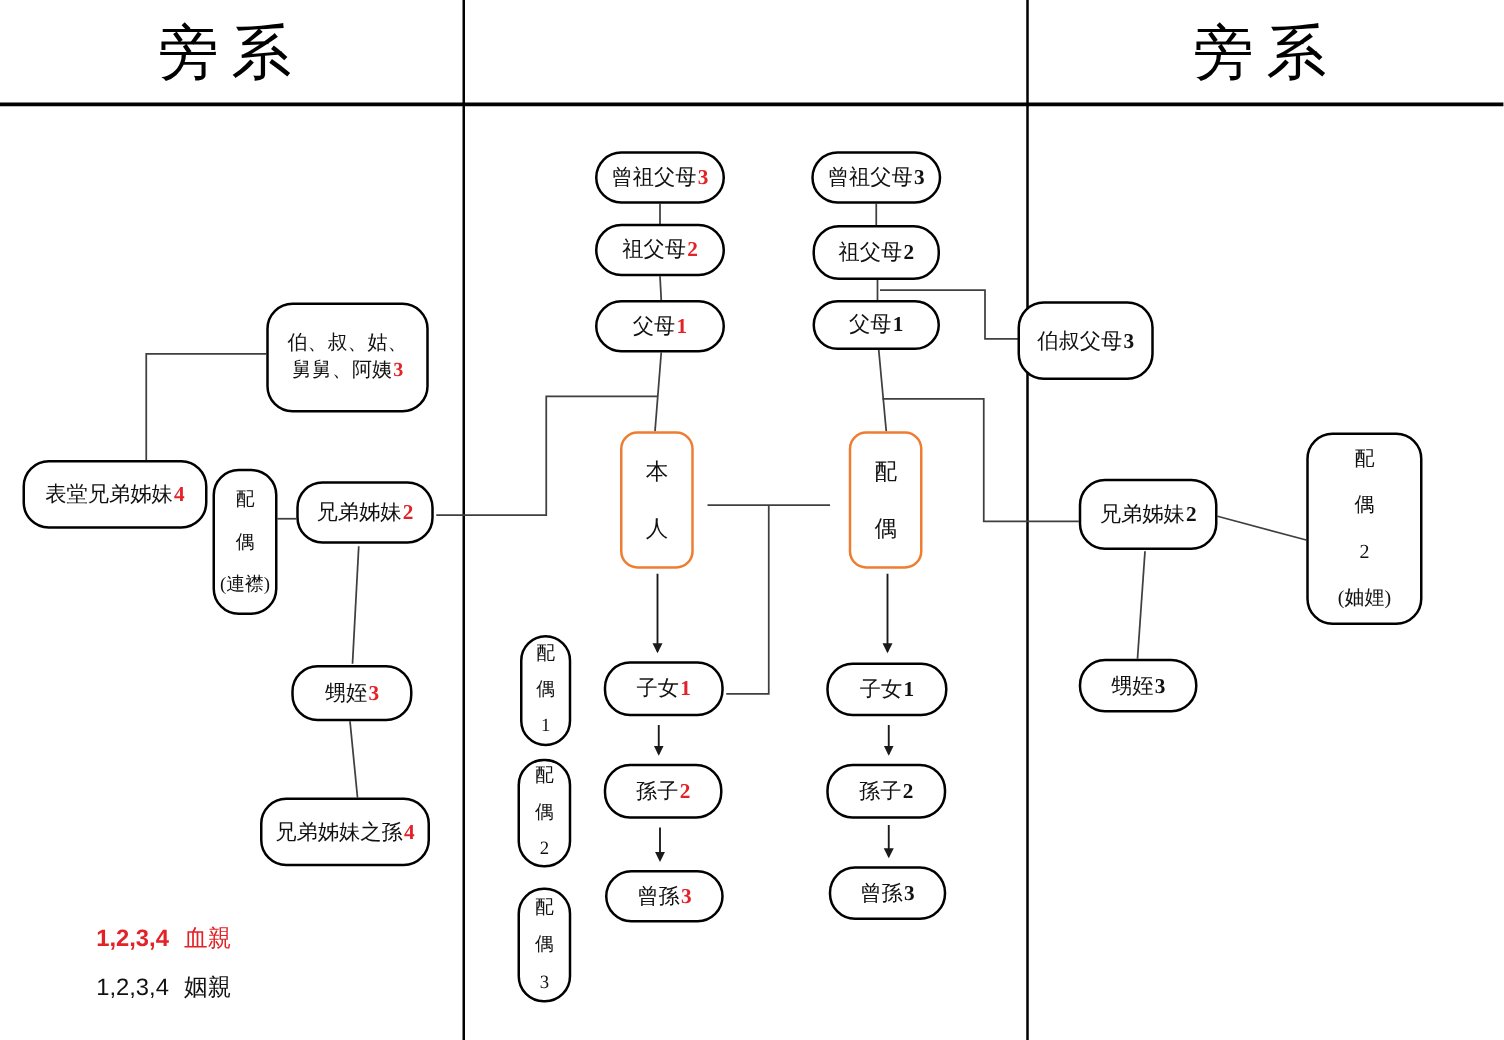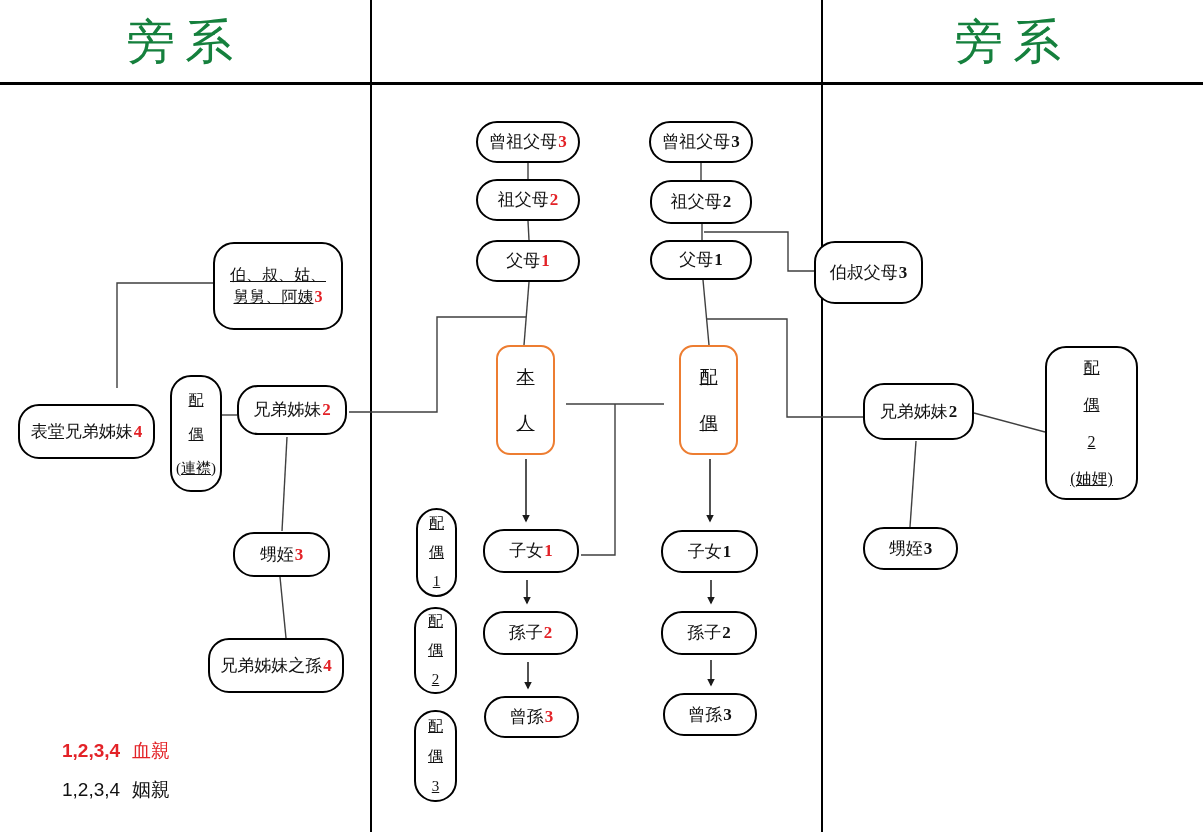--- a/index.html
+++ b/index.html
@@ -4,33 +4,33 @@
 <style>
   html,body{margin:0;padding:0;background:#fff;}
   #stage{
     position:relative;width:1203px;height:832px;background:#ffffff;overflow:hidden;
     font-family:"Liberation Serif","DejaVu Serif",serif;color:#111;
   }
   .divider-v{position:absolute;top:0;width:2px;height:832px;background:#000;}
   .divider-h{position:absolute;left:0;top:82px;width:1203px;height:3px;background:#000;}
   .col-header{
     position:absolute;top:6px;height:72px;display:flex;align-items:center;justify-content:center;
-    font-size:48px;letter-spacing:10px;color:#15803d;
+    font-size:48px;letter-spacing:10px;color:#000000;
   }
   svg.wires{position:absolute;left:0;top:0;width:1203px;height:832px;}
   .node{
     position:absolute;box-sizing:border-box;background:#fff;border:2.3px solid #000;
     border-radius:21px;display:flex;align-items:center;justify-content:center;
     font-size:17px;line-height:1.25;text-align:center;
   }
   .node.orange{border:2.5px solid #ED7D31;border-radius:14px;}
-  .vtext{white-space:pre-line;text-align:center;display:block;text-decoration:underline;}
+  .vtext{white-space:pre-line;text-align:center;display:block;}
   .num{font-weight:bold;margin-left:1px;}
   .red{color:#E32227;}
-  #legend{position:absolute;left:62px;top:738px;font-family:"Liberation Sans","DejaVu Sans",sans-serif;font-size:19px;}
+  #legend{position:absolute;left:77px;top:738px;font-family:"Liberation Sans","DejaVu Sans",sans-serif;font-size:19px;}
   #legend .row{margin-bottom:13px;display:flex;gap:12px;align-items:baseline;}
   #legend .nums{font-weight:bold;}
   #legend .row.marriage .nums{font-weight:normal;}
 </style>
 </head>
 <body>
 
 <div id="stage">
 
   <div class="divider-v" style="left:370px"></div>
@@ -153,21 +153,21 @@
   </div>
   <div class="node" style="left:663px;top:693px;width:94px;height:43px">
     <span>曾孫</span>
       <span class="num">3</span>
   </div>
 
   <div class="node" style="left:213px;top:242px;width:130px;height:88px;font-size:16px;line-height:22px">
     <span><span class="vtext" style="display:inline">伯、叔、姑、
 舅舅、阿姨</span><span class="num red">3</span></span>
   </div>
-  <div class="node" style="left:18px;top:404px;width:137px;height:55px">
+  <div class="node" style="left:18px;top:368px;width:148px;height:55px">
     <span>表堂兄弟姊妹</span>
       <span class="num red">4</span>
   </div>
   <div class="node" style="left:170px;top:375px;width:52px;height:117px;font-size:15px;line-height:34px">
     <span class="vtext">配
 偶
 (連襟)</span>
   </div>
   <div class="node" style="left:237px;top:385px;width:110px;height:50px">
     <span>兄弟姊妹</span>

